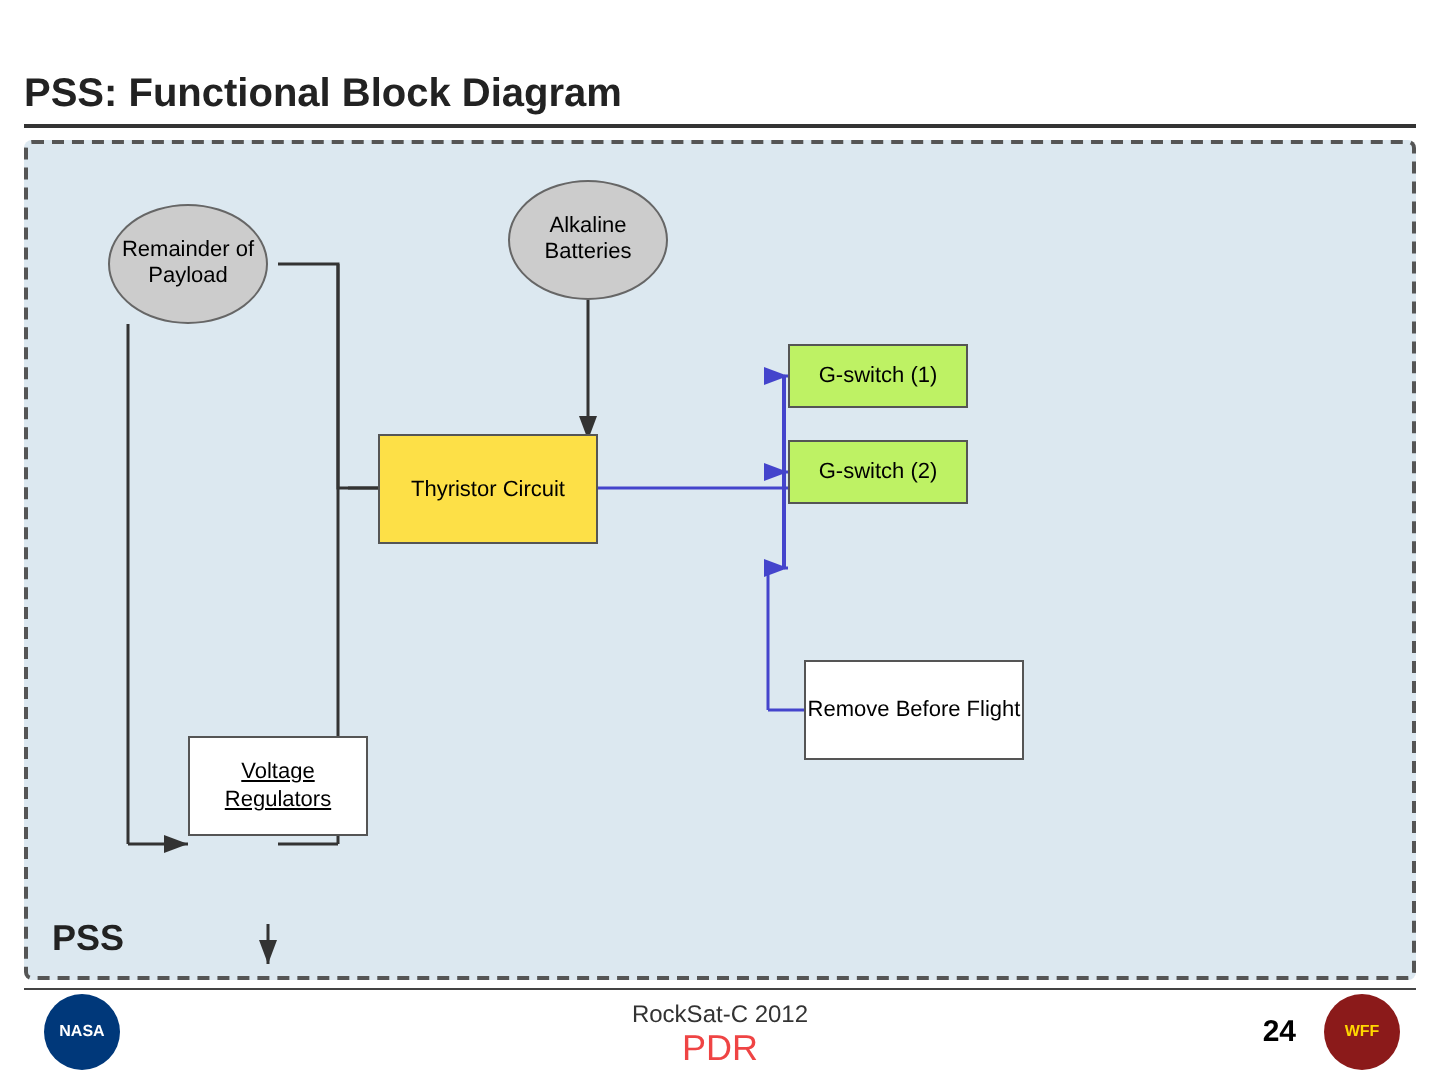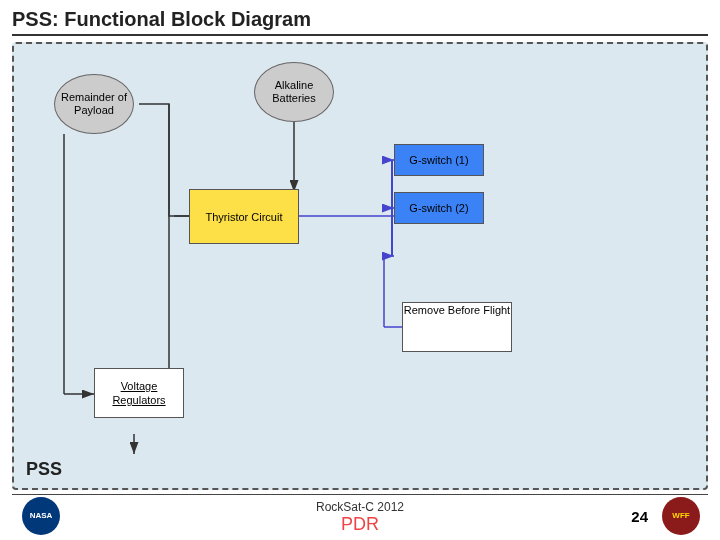--- a/index.html
+++ b/index.html
@@ -20,20 +20,21 @@
       padding: 8px 12px 4px 12px;
     }
 
     .page-title {
       font-size: 20px;
       font-weight: bold;
       color: #222;
       margin-bottom: 6px;
       padding-bottom: 3px;
       border-bottom: 2px solid #333;
+      margin-top: 28px;
     }
 
     .main-area {
       flex: 1;
       display: flex;
       flex-direction: column;
     }
 
     
     .diagram-container {
@@ -123,21 +124,21 @@
       font-size: 11px;
       line-height: 1.3;
       text-decoration: underline;
     }
 
     
     .gswitch-box {
       position: absolute;
       width: 90px;
       height: 32px;
-      background: #3b82f6;
+      background: #bef264;
       border: 1.5px solid #555;
       display: flex;
       align-items: center;
       justify-content: center;
       font-size: 11px;
     }
 
     .gswitch-1 {
       top: 100px;
       left: 380px;
@@ -154,20 +155,21 @@
     
     .rbf-box {
       position: absolute;
       top: 258px;
       left: 388px;
       width: 110px;
       height: 50px;
       background: #fff;
       border: 1.5px solid #555;
       display: flex;
+      align-items: center;
       justify-content: center;
       text-align: center;
       font-size: 11px;
       line-height: 1.3;
     }
 
     
     .legend-area {
       position: absolute;
       top: 230px;

